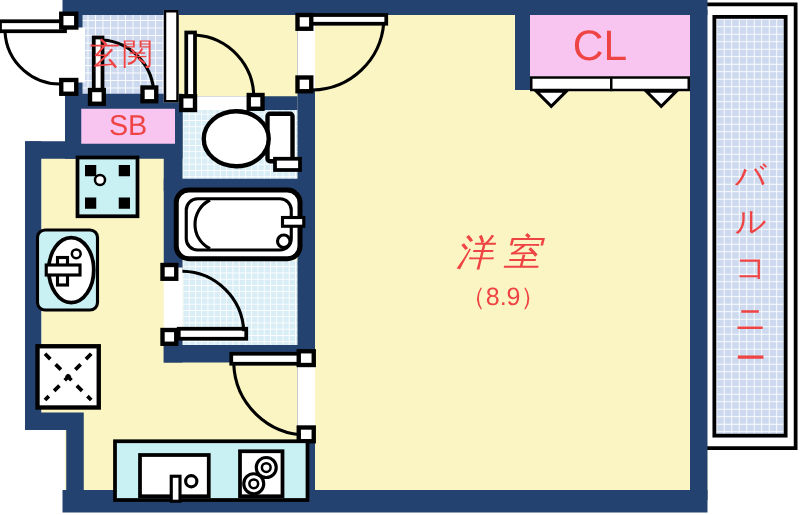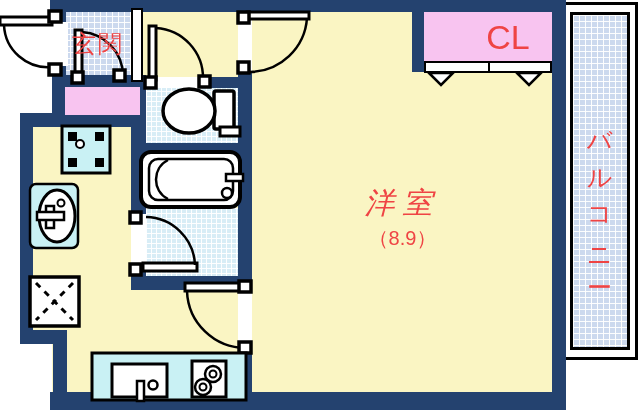--- a/index.html
+++ b/index.html
@@ -169,18 +169,19 @@
     <g>
       <rect x="192" y="361" width="34" height="36" fill="#fff" stroke="#000" stroke-width="3"></rect>
       <circle cx="213" cy="374" r="8" fill="#fff" stroke="#000" stroke-width="2.5"></circle>
       <circle cx="213" cy="374" r="3.5" fill="none" stroke="#000" stroke-width="2"></circle>
       <circle cx="203" cy="387" r="8" fill="#fff" stroke="#000" stroke-width="2.5"></circle>
       <circle cx="203" cy="387" r="3.5" fill="none" stroke="#000" stroke-width="2"></circle>
     </g>
   </svg>
 
   <div class="label" style="left:72px;top:32px;font-size:24px;letter-spacing:2px;">玄関</div>
-  <div class="label" style="left:440px;top:20px;width:136px;text-align:center;font-size:34px;">CL</div>
+  <div class="label" style="left:65px;top:89px;width:75px;text-align:center;font-size:23px;">SB</div>
+  <div class="label" style="left:412px;top:20px;width:136px;text-align:center;font-size:34px;">CL</div>
   <div class="label" style="left:320px;top:188px;width:165px;text-align:center;font-size:30px;letter-spacing:8px;font-style:italic;">洋室</div>
   <div class="label" style="left:320px;top:228px;width:165px;text-align:center;font-size:20px;">（8.9）</div>
   <div class="label" style="left:587px;top:112px;font-size:25px;letter-spacing:12px;writing-mode:vertical-rl;">バルコニー</div>
 
 </div>
 
 </body></html>

